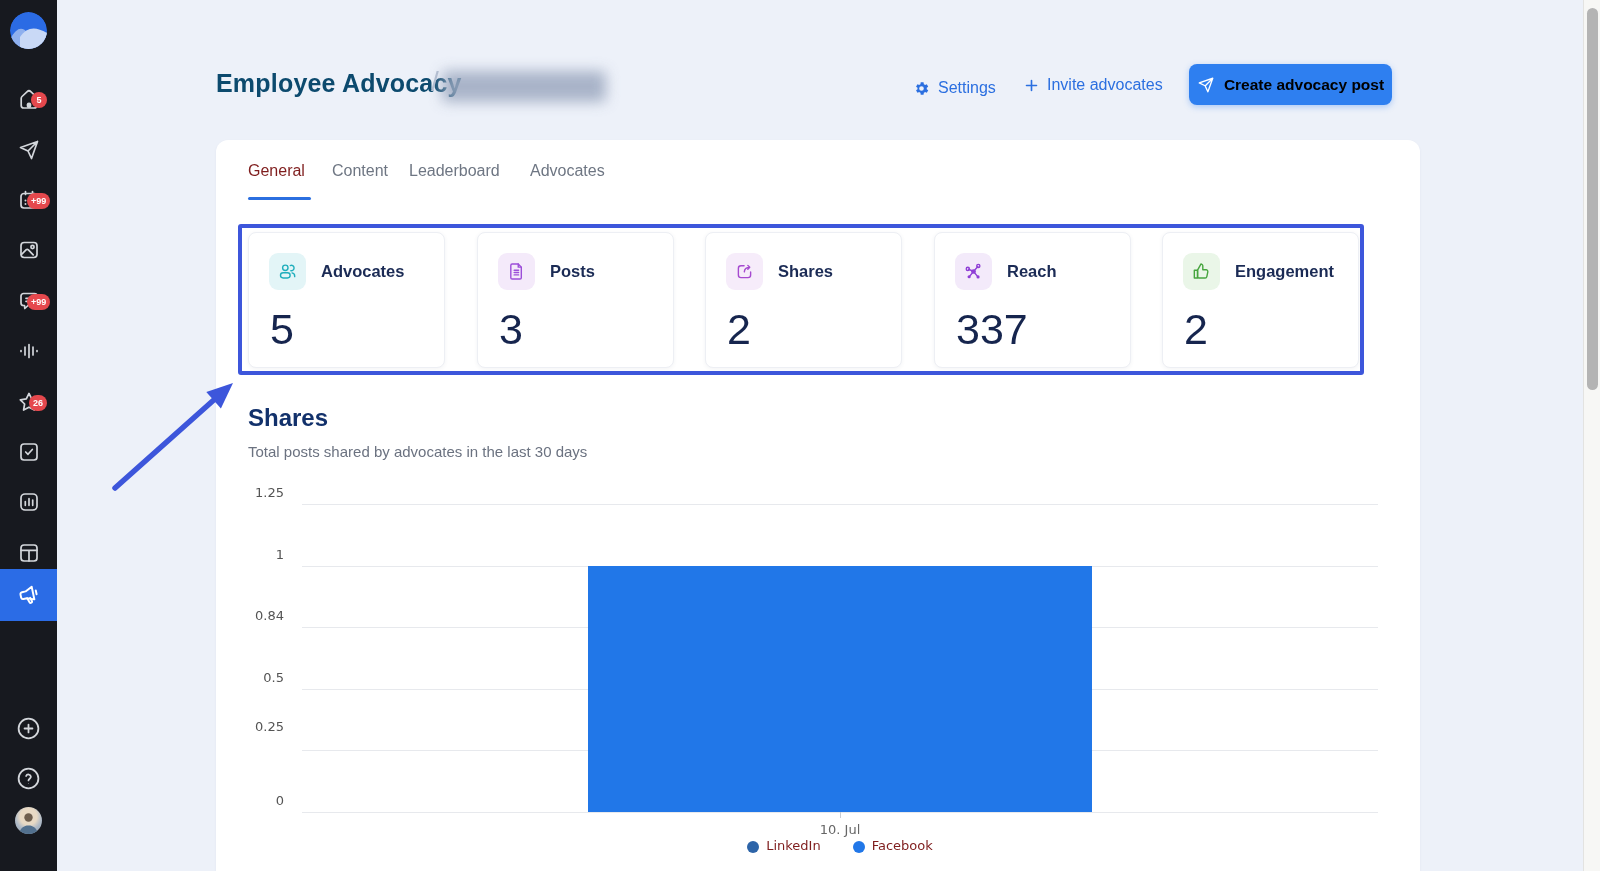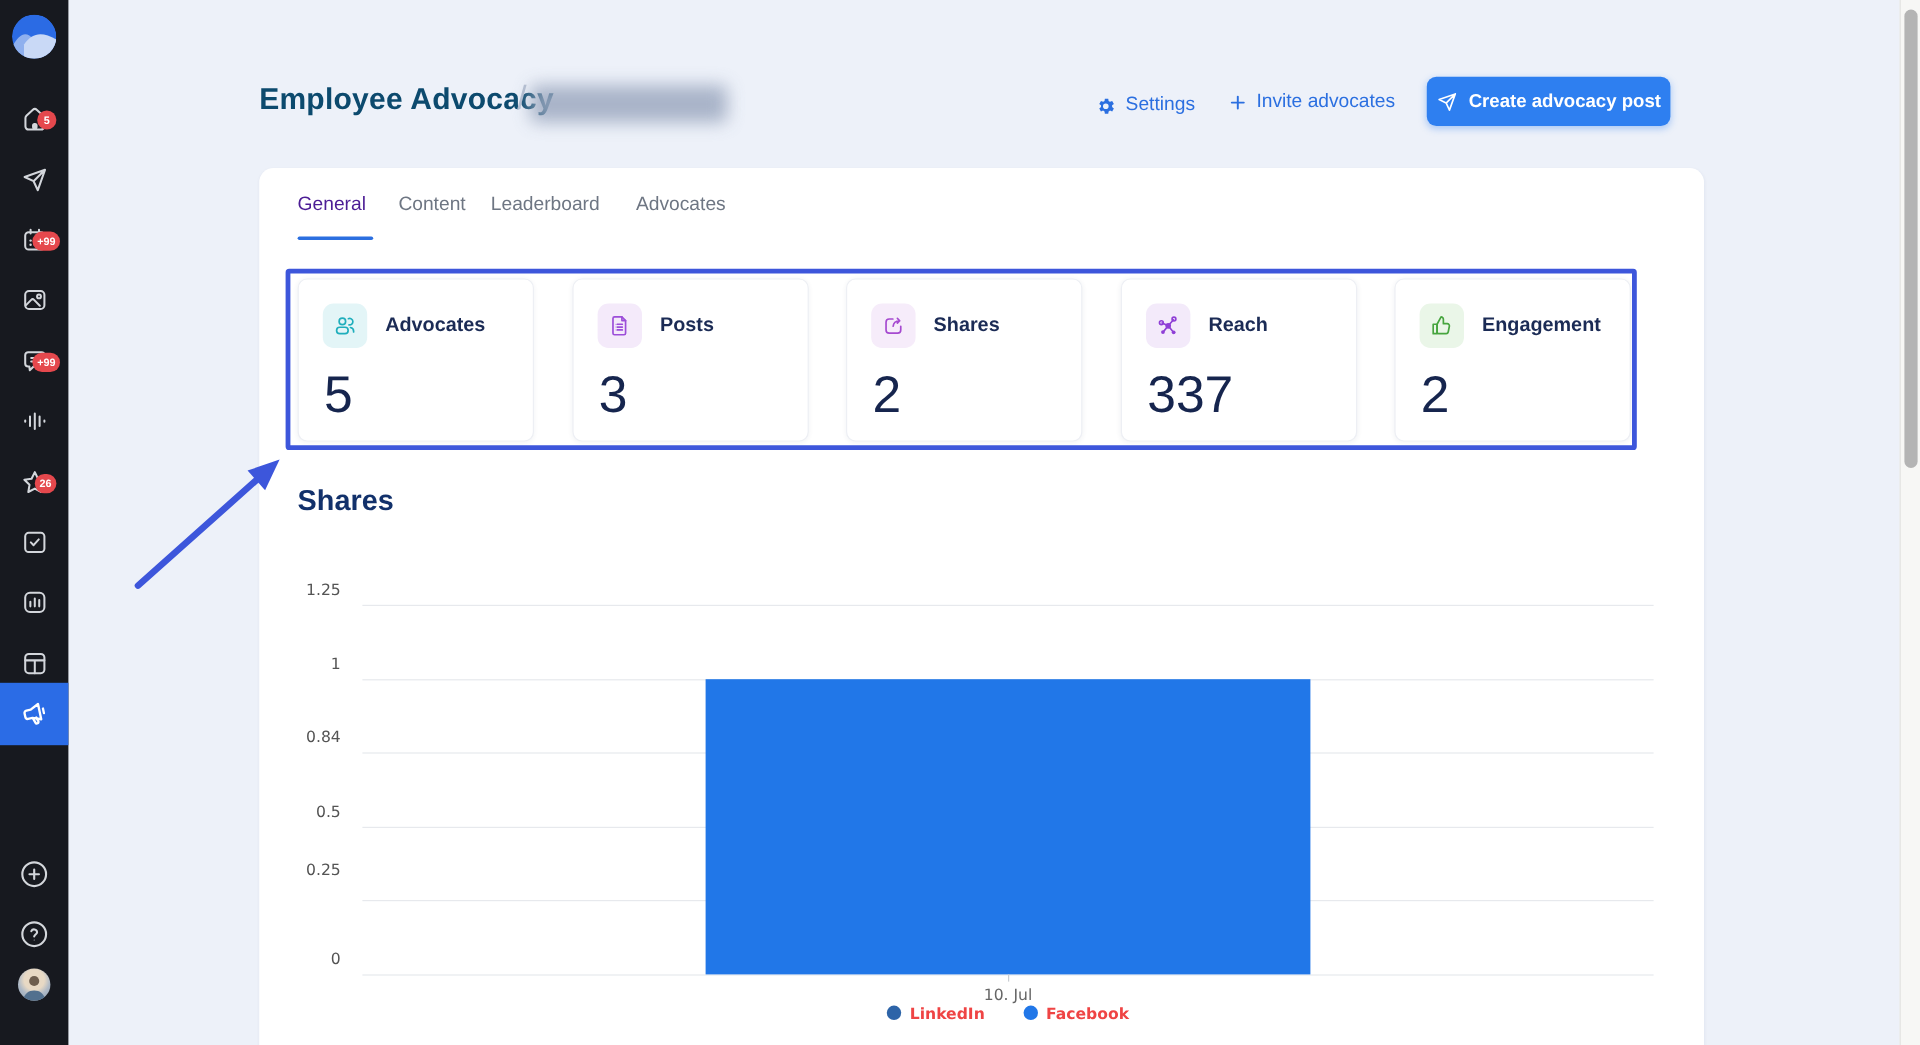--- a/index.html
+++ b/index.html
@@ -21,28 +21,28 @@
 
   
   .page-title { position:absolute; left:216px; top:69px; font-size:25px; font-weight:700; color:#0c4a6e; letter-spacing:.2px; }
   .title-sep { position:absolute; left:431px; top:66px; font-size:28px; font-weight:300; color:#B6C0D2; }
   .blur-blob { position:absolute; left:442px; top:71px; width:164px; height:31px; background:#9DA9C0; border-radius:4px; filter:blur(7px); opacity:.85; }
   .hdr-link { position:absolute; top:73px; height:24px; display:flex; align-items:center; gap:8px;
               color:#2B6FE0; font-size:16px; font-weight:500; cursor:pointer; }
   #settings-link { left:913px;align-items:flex-end; }
   #invite-link { left:1024px; }
   .primary-btn { position:absolute; left:1189px; top:64px; width:203px; height:41px; background:#2E7FF0; border:none; border-radius:8px;
-                 color:#ffffff; font-size:15.5px; font-weight:600; font-family:"Liberation Sans",sans-serif;
+                 color:#000000; font-size:15.5px; font-weight:600; font-family:"Liberation Sans",sans-serif;
                  display:flex; align-items:center; justify-content:center; gap:9px; cursor:pointer; box-shadow:0 2px 6px rgba(46,127,240,.35); }
 
   
   #main-card { position:absolute; left:216px; top:140px; width:1204px; height:731px; background:#fff; border-radius:12px 12px 0 0;
                box-shadow:0 1px 3px rgba(20,40,90,.05); }
   .tab { position:absolute; top:22px; font-size:16px; font-weight:500; color:#6E7683; cursor:pointer; }
-  .tab.active { color:#4c1d95; }
+  .tab.active { color:#7f1d1d; }
   .tab-underline { position:absolute; left:32px; top:57px; width:63px; height:3px; background:#2B6FE0; border-radius:2px; }
 
   
   .stat-card { position:absolute; top:92px; width:197px; height:136px; background:#fff; border:1px solid #EDEFF4; border-radius:8px;
                box-shadow:0 1px 4px rgba(30,50,90,.06); }
   .stat-iconbox { position:absolute; left:20px; top:20px; width:37px; height:37px; border-radius:9px; display:flex; align-items:center; justify-content:center; }
   .stat-iconbox svg { stroke:currentColor; fill:none; stroke-width:1.6; stroke-linecap:round; stroke-linejoin:round; }
   .stat-label { position:absolute; left:72px; top:29px; font-size:16.5px; font-weight:600; color:#1B2B55; }
   .stat-value { position:absolute; left:21px; top:72px; font-size:43px; font-weight:500; color:#16254E; }
 
@@ -53,21 +53,21 @@
   
   #chart-wrap { position:absolute; left:32px; top:340px; width:1140px; height:395px; font-family:"DejaVu Sans",sans-serif; }
   #chart-ylabels { position:absolute; left:0; top:12px; width:46px; height:308px; }
   .ylab { position:absolute; right:10px; transform:translateY(-50%); font-size:13px; color:#545454; }
   #chart-plot { position:absolute; left:54px; top:12px; width:1076px; height:308px;margin-top:12px; }
   .gridline { position:absolute; left:0; right:0; height:1px; background:#E7E9ED; }
   .bar { position:absolute; bottom:0; }
   .xtick { position:absolute; top:308px; width:1px; height:6px; background:#C9CDD3; }
   .xlab { position:absolute; top:318px; transform:translateX(-50%); font-size:13px; color:#666; }
   #chart-legend { position:absolute; left:54px; top:358px; width:1076px; display:flex; justify-content:center; gap:32px; }
-  .legend-item { display:flex; align-items:flex-start; gap:7px; font-size:13px; font-weight:700; color:#ef4444; cursor:pointer; }
+  .legend-item { display:flex; align-items:flex-end; gap:7px; font-size:13px; font-weight:400; color:#7f1d1d; cursor:pointer; }
   .legend-dot { width:12px; height:12px; border-radius:50%; }
 
   
   #annot-rect { position:absolute; left:238px; top:224px; width:1126px; height:151px; border:4px solid #3D56DB; border-radius:3px; z-index:4; pointer-events:none; }
   #annot-arrow { position:absolute; left:95px; top:370px; z-index:4; pointer-events:none; }
 
   
   #scrollbar-track { position:absolute; right:0; top:0; width:17px; height:871px; background:#F7F7F5; border-left:1px solid #E3E3E1; z-index:7; }
   #scrollbar-thumb { position:absolute; left:3px; top:8px; width:11px; height:382px; background:#B4B4B4; border-radius:6px; cursor:pointer; }
 </style>
@@ -286,20 +286,21 @@
         <svg width="21" height="21" viewBox="0 0 24 24">
           <path d="M7.5 10.5v9 M3.8 10.5h3.7v9H3.8z"></path>
           <path d="M7.5 18.8l1.6.7h7a2 2 0 0 0 2-1.6l1.1-5.5a2 2 0 0 0-2-2.4h-3.7V5.7A2.2 2.2 0 0 0 11.3 3.5L7.5 10.5z"></path>
         </svg>
       </div>
       <span class="stat-label">Engagement</span>
       <span class="stat-value">2</span>
     </div>
 
     <h2 class="section-title">Shares</h2>
+    <p class="section-sub">Total posts shared by advocates in the last 30 days</p>
 
     <div id="chart-wrap">
       <div id="chart-ylabels">
           <div class="ylab" style="top: 308px;">0</div>
           <div class="ylab" style="top: 234px;">0.25</div>
           <div class="ylab" style="top: 184.8px;">0.5</div>
           <div class="ylab" style="top: 123.2px;">0.84</div>
           <div class="ylab" style="top: 61.6px;">1</div>
           <div class="ylab" style="top: 0px;">1.25</div>
         </div>

